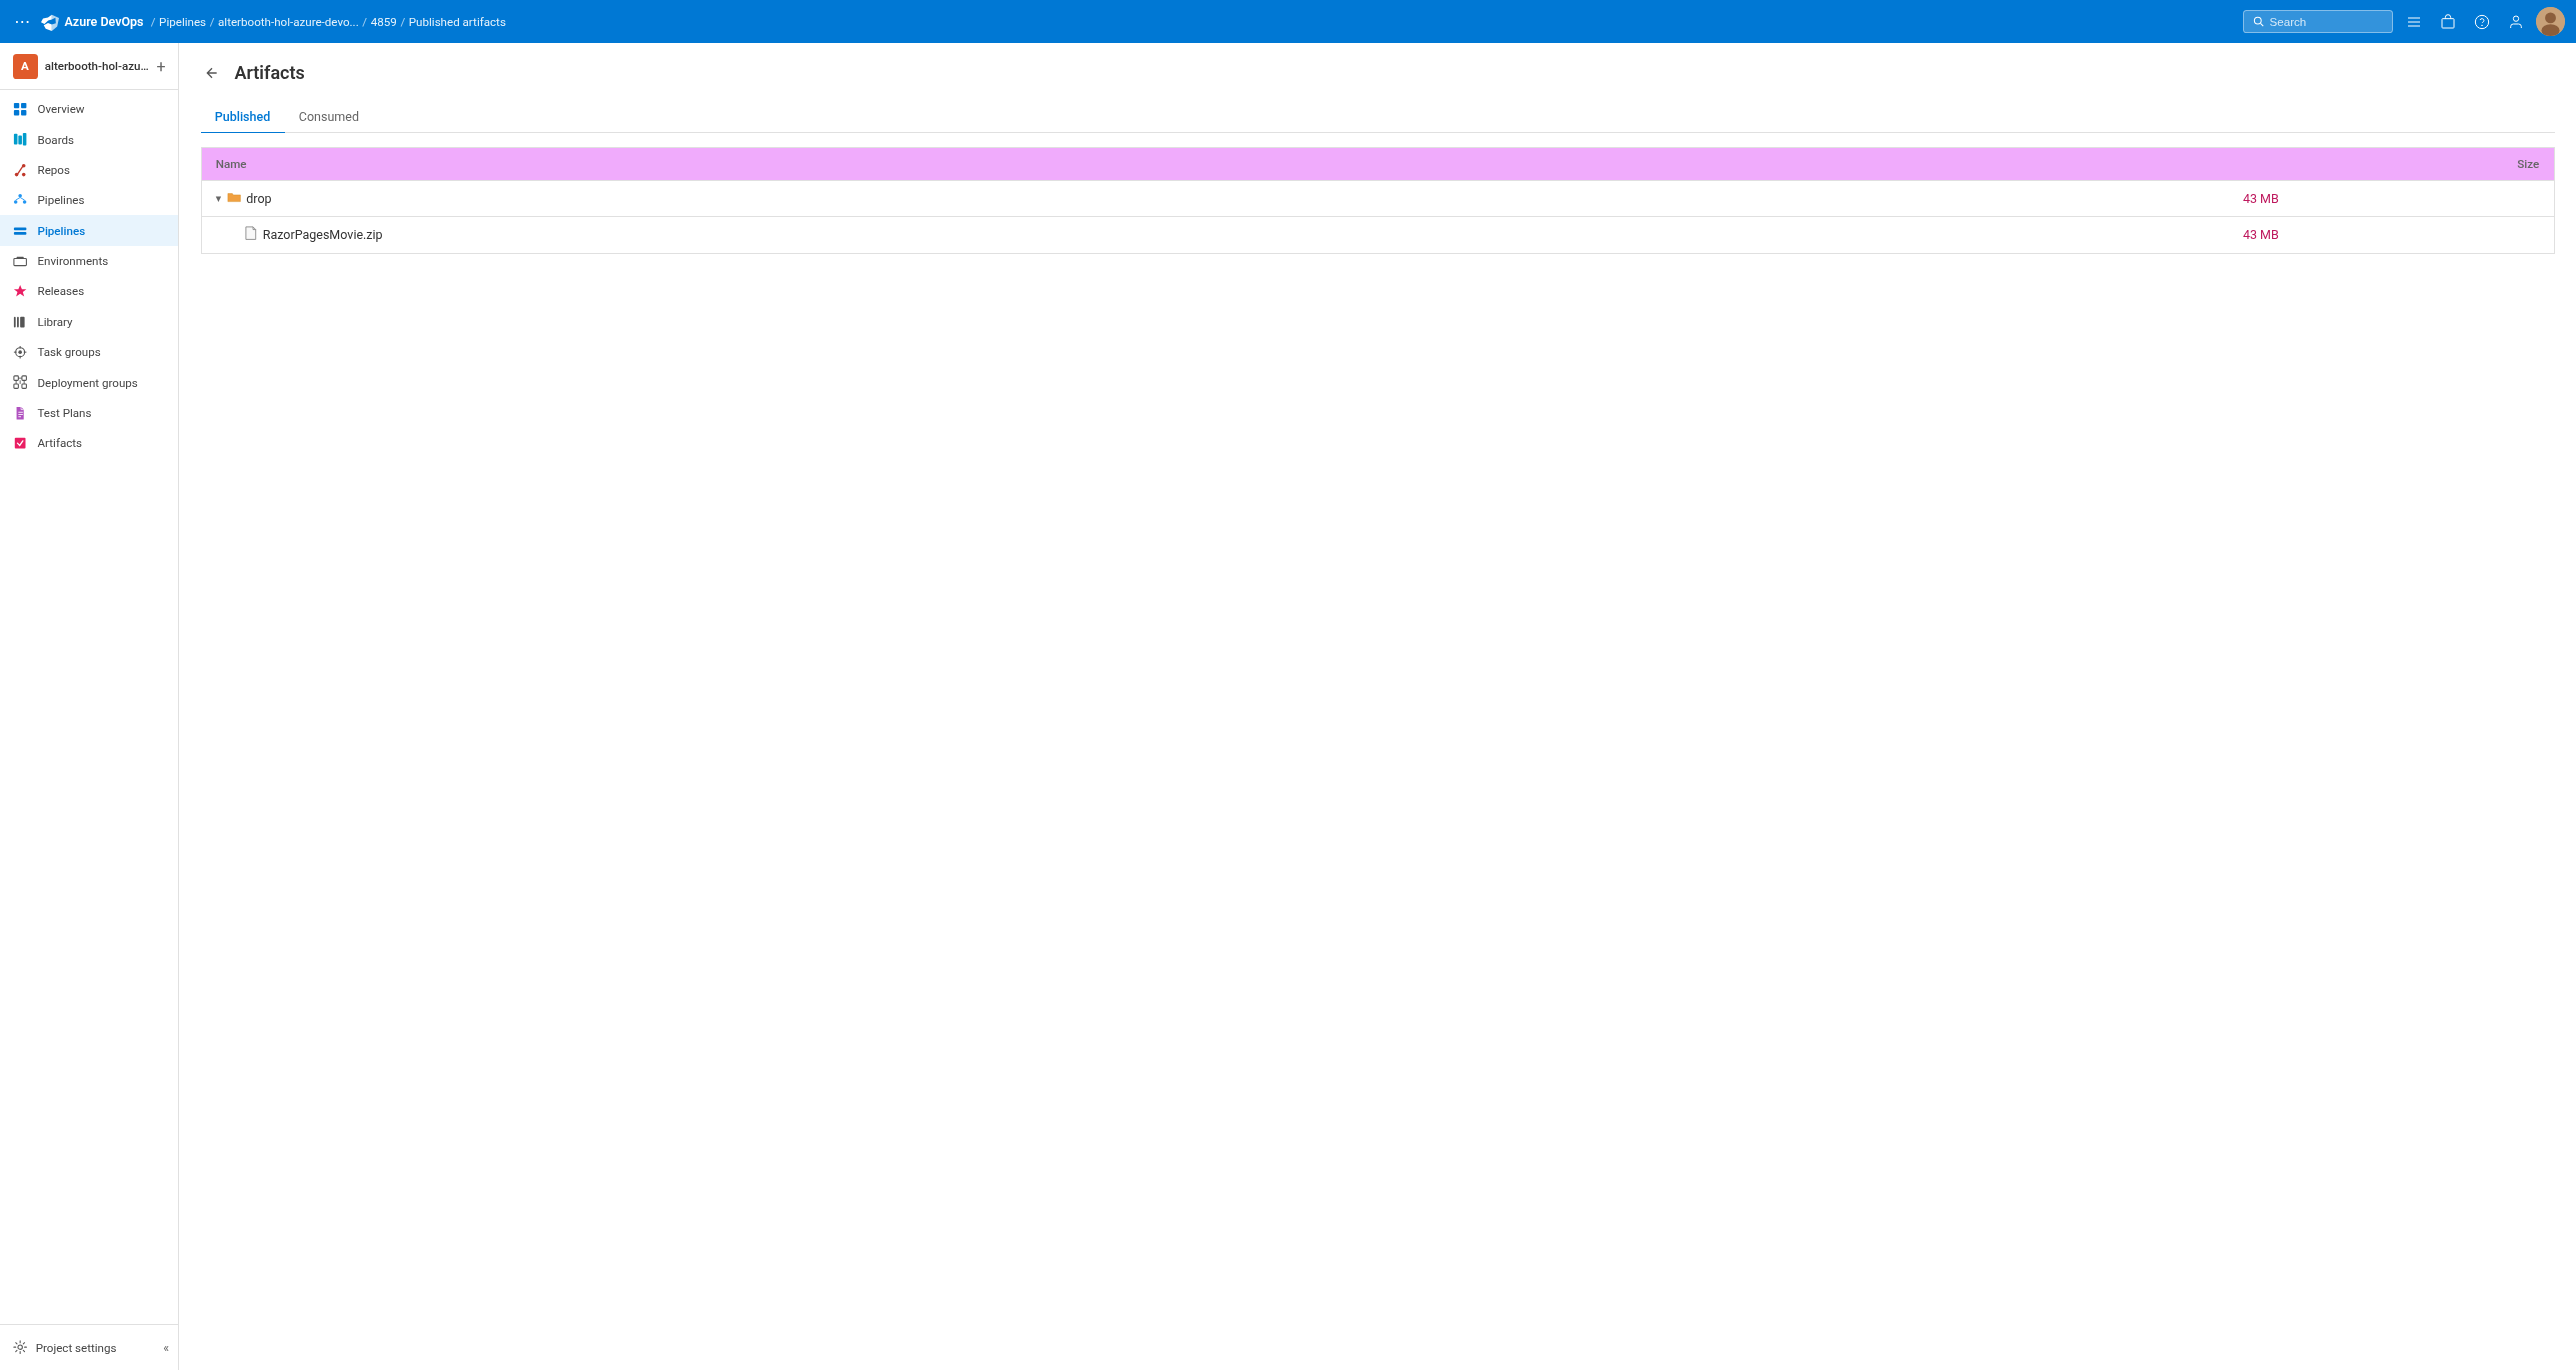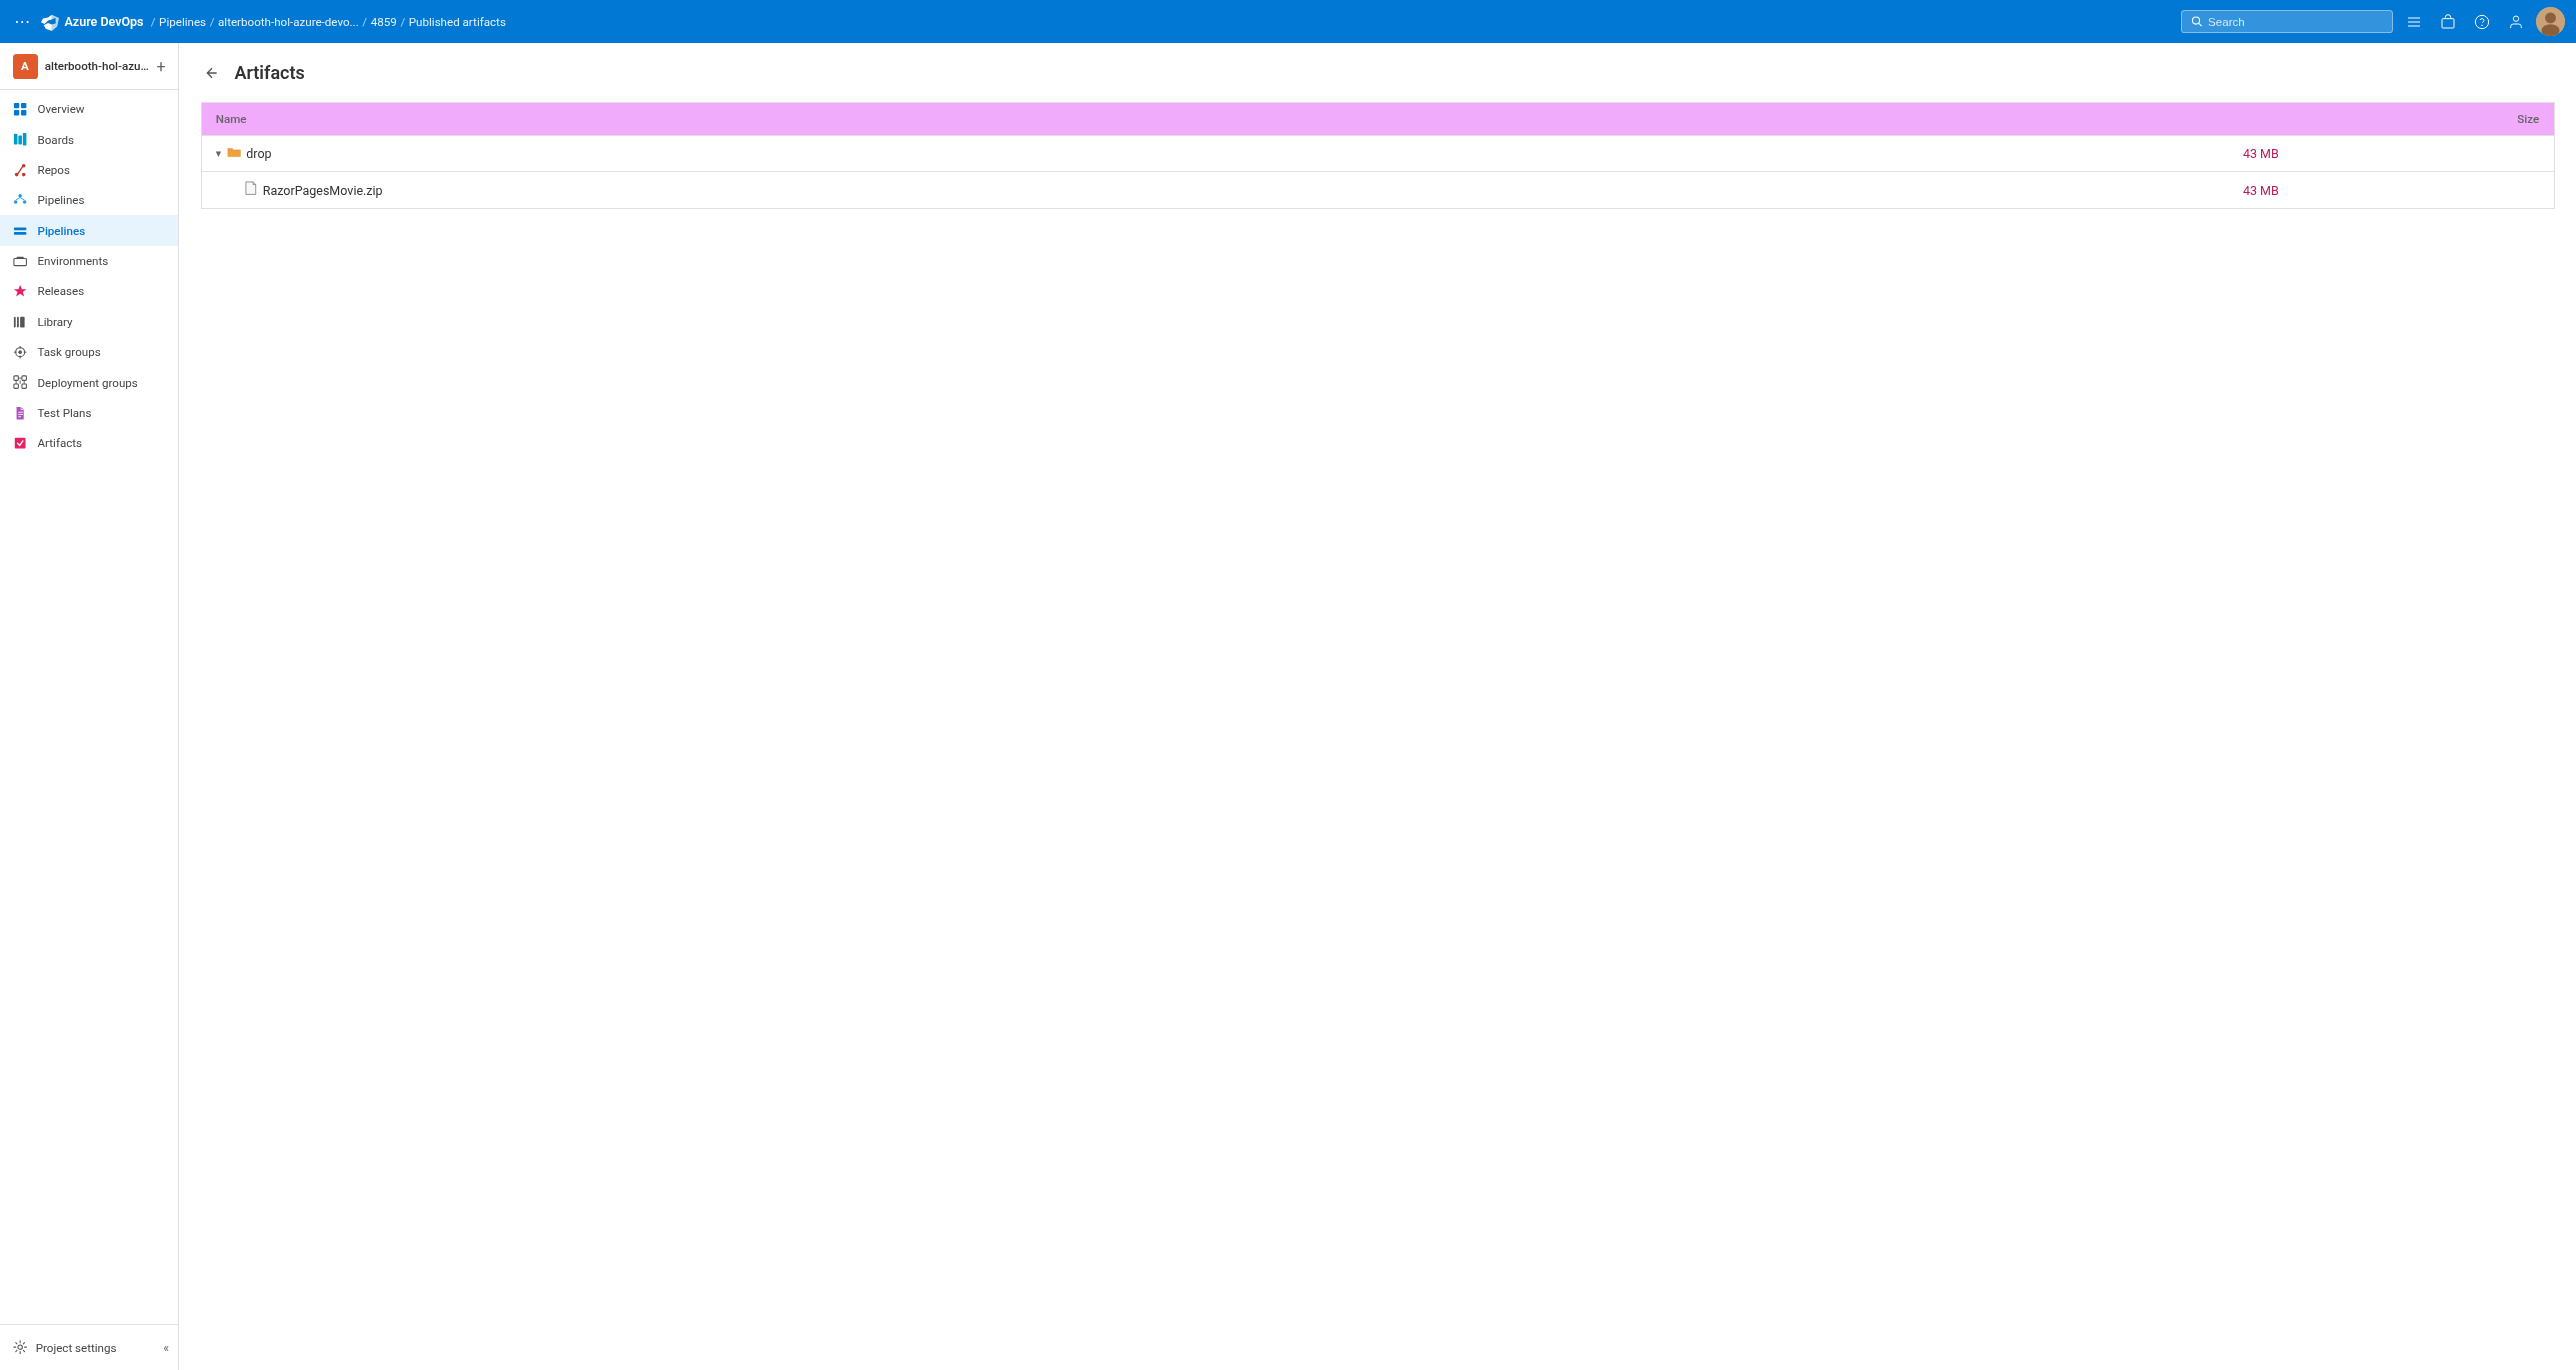--- a/index.html
+++ b/index.html
@@ -12,21 +12,21 @@
     }
     .topnav-logo { display: flex; align-items: center; gap: 5.4px; font-weight: 600; font-size: 12.5px; color: white; text-decoration: none; }
     .topnav-logo svg { width: 18px; height: 18px; }
     .topnav-breadcrumb { display: flex; align-items: center; gap: 3.6px; font-size: 11.6px; color: rgba(255,255,255,0.9); flex: 1; }
     .topnav-breadcrumb span { cursor: pointer; }
     .topnav-breadcrumb .sep { opacity: 0.7; }
     .topnav-actions { display: flex; align-items: center; gap: 7.2px; }
     .topnav-search {
       display: flex; align-items: center; background: rgba(255,255,255,0.2);
       border: 0.9px solid rgba(255,255,255,0.4); border-radius: 3.6px;
-      padding: 3.6px 9px; gap: 5.4px; color: white; width: 212px; cursor: text;
+      padding: 3.6px 9px; gap: 5.4px; color: white; width: 150px; cursor: text;
     }
     .topnav-search input { background: transparent; border: none; outline: none; color: white; font-size: 11.6px; width: 100%; }
     .topnav-search input::placeholder { color: rgba(255,255,255,0.8); }
     .topnav-icon-btn {
       background: none; border: none; color: white; cursor: pointer;
       padding: 5.4px; border-radius: 3.6px; display: flex; align-items: center; justify-content: center;
     }
     .topnav-dots { font-size: 16px; cursor: pointer; padding: 3.6px; color: white; }
     .avatar { width: 29px; height: 29px; border-radius: 50%; background: #c8a27a; overflow: hidden; cursor: pointer; display: flex; align-items: center; justify-content: center; }
     .avatar svg { width: 29px; height: 29px; }
@@ -350,20 +350,24 @@
 
       <div class="page-header">
         <button class="back-btn" title="Go back">
           <svg width="16" height="16" viewBox="0 0 24 24" fill="none" stroke="#555" stroke-width="2">
             <path d="M19 12H5M12 5l-7 7 7 7"></path>
           </svg>
         </button>
         <h1 class="page-title">Artifacts</h1>
       </div>
 
+      <div class="tabs">
+        <div class="tab active">Published</div>
+        <div class="tab">Consumed</div>
+      </div>
 
       <table class="artifact-table">
         <thead>
           <tr>
             <th>Name</th>
             <th>Size</th>
           </tr>
         </thead>
         <tbody>
 

